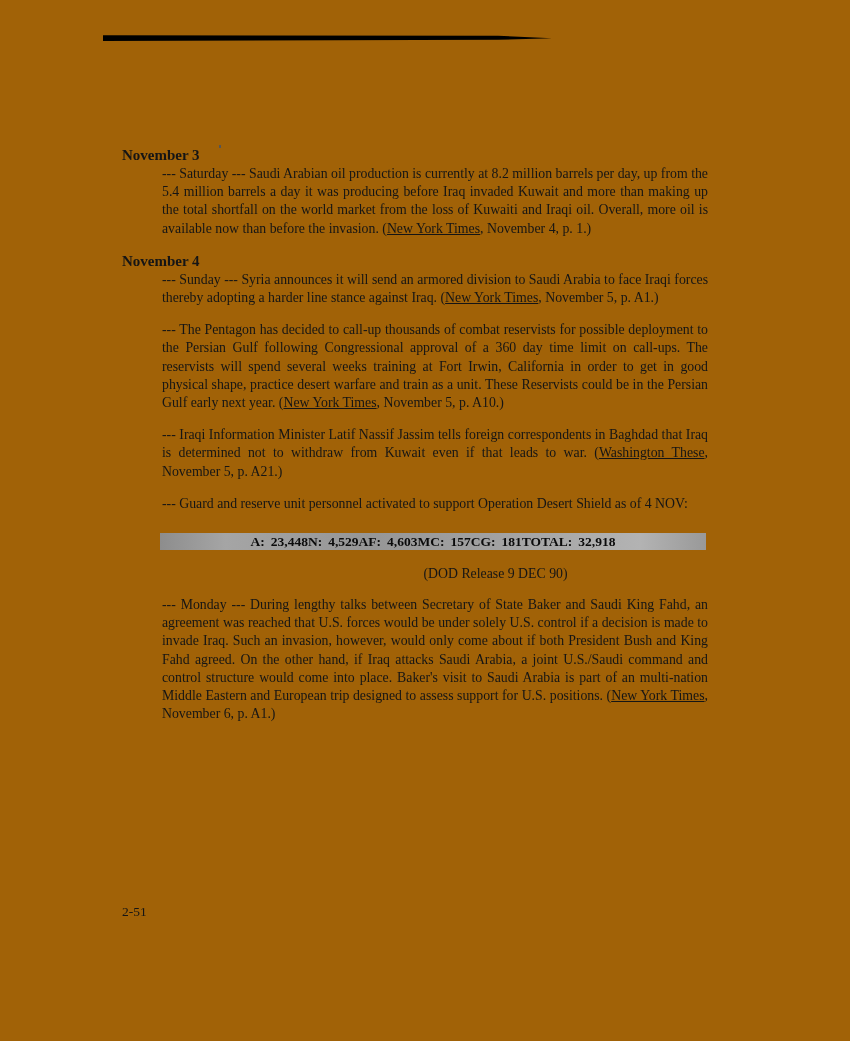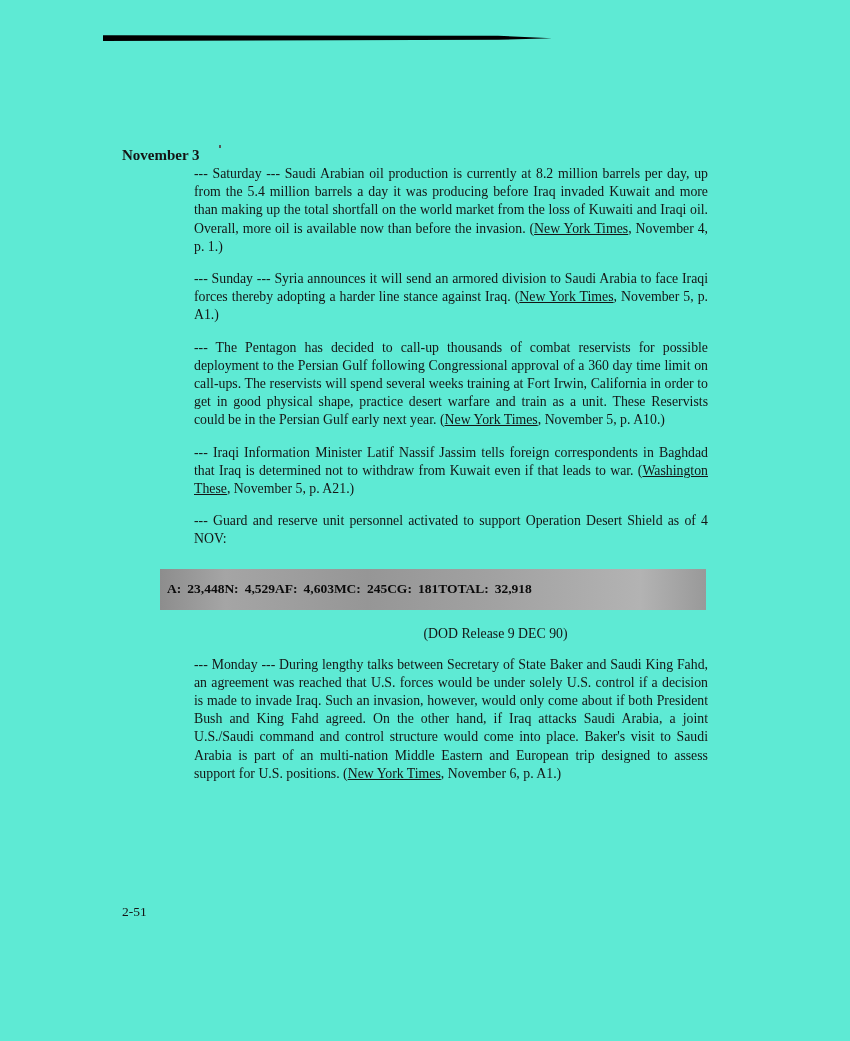--- a/index.html
+++ b/index.html
@@ -4,21 +4,21 @@
 <style>
   html, body {
     margin: 0;
     padding: 0;
     background: #ffffff;
   }
   .page {
     position: relative;
     width: 850px;
     height: 1041px;
-    background: #5eead4;
+    background: #a16207;
     font-family: "Liberation Serif", serif;
     color: #151515;
     overflow: hidden;
   }
   .top-rule {
     position: absolute;
     left: 103px;
     top: 35px;
     width: 449px;
     height: 6px;
@@ -41,40 +41,40 @@
   }
   .date {
     font-size: 15px;
     font-weight: bold;
     margin: 15px 0 1px 0;
   }
   .content > .section:first-child .date {
     margin-top: 0;
   }
   .para {
-    margin: 14px 0 0 72px;
+    margin: 14px 0 0 40px;
     text-align: justify;
     font-size: 13.8px;
     line-height: 18.2px;
     font-family: Liberation Serif, serif;
   }
   .date + .para {
     margin-top: 1px;
   }
   .cite {
     text-decoration: underline;
   }
   .stats-bar {
     margin: 20px 12px 0 38px;
     width: 532px;
     height: 15px;
-    padding: 13px 7px;
+    padding: 1px 7px;
     background: linear-gradient(90deg, #8d8d8d, #a5a5a5 12%, #969696 38%, #a2a2a2 62%, #b3b3b3 88%, #999999);
     display: flex;
-    justify-content: flex-start;
+    justify-content: center;
     align-items: center;
     font-weight: bold;
     font-size: 13.5px;
     color: #0b0b0b;
   }
   .stat {
     white-space: nowrap;
   }
   .stat .lab {
     margin-right: 6px;
@@ -102,30 +102,31 @@
   <div class="artifact-dot"></div>
 
   <div class="content">
 
     <div class="section">
       <div class="date">November 3</div>
       <p class="para"><span>--- Saturday --- Saudi Arabian oil production is currently at 8.2 million barrels per day, up from the 5.4 million barrels a day it was producing before Iraq invaded Kuwait and more than making up the total shortfall on the world market from the loss of Kuwaiti and Iraqi oil. Overall, more oil is available now than before the invasion. (</span><span class="cite">New York Times</span><span>, November 4, p. 1.)</span></p>
     </div>
 
     <div class="section">
+      <div class="date">November 4</div>
       <p class="para"><span>--- Sunday --- Syria announces it will send an armored division to Saudi Arabia to face Iraqi forces thereby adopting a harder line stance against Iraq. (</span><span class="cite">New York Times</span><span>, November 5, p. A1.)</span></p>
       <p class="para"><span>--- The Pentagon has decided to call-up thousands of combat reservists for possible deployment to the Persian Gulf following Congressional approval of a 360 day time limit on call-ups. The reservists will spend several weeks training at Fort Irwin, California in order to get in good physical shape, practice desert warfare and train as a unit. These Reservists could be in the Persian Gulf early next year. (</span><span class="cite">New York Times</span><span>, November 5, p. A10.)</span></p>
       <p class="para"><span>--- Iraqi Information Minister Latif Nassif Jassim tells foreign correspondents in Baghdad that Iraq is determined not to withdraw from Kuwait even if that leads to war. (</span><span class="cite">Washington These</span><span>, November 5, p. A21.)</span></p>
       <p class="para"><span>--- Guard and reserve unit personnel activated to support Operation Desert Shield as of 4 NOV:</span></p>
 
       <div class="stats-bar">
         <span class="stat"><span class="lab">A:</span><span>23,448</span></span>
         <span class="stat"><span class="lab">N:</span><span>4,529</span></span>
         <span class="stat"><span class="lab">AF:</span><span>4,603</span></span>
-        <span class="stat"><span class="lab">MC:</span><span>245</span></span>
+        <span class="stat"><span class="lab">MC:</span><span>157</span></span>
         <span class="stat"><span class="lab">CG:</span><span>181</span></span>
         <span class="stat"><span class="lab">TOTAL:</span><span>32,918</span></span>
       </div>
 
       <div class="dod">(DOD Release 9 DEC 90)</div>
     </div>
 
     <div class="section">
       <p class="para"><span>--- Monday --- During lengthy talks between Secretary of State Baker and Saudi King Fahd, an agreement was reached that U.S. forces would be under solely U.S. control if a decision is made to invade Iraq. Such an invasion, however, would only come about if both President Bush and King Fahd agreed. On the other hand, if Iraq attacks Saudi Arabia, a joint U.S./Saudi command and control structure would come into place. Baker's visit to Saudi Arabia is part of an multi-nation Middle Eastern and European trip designed to assess support for U.S. positions. (</span><span class="cite">New York Times</span><span>, November 6, p. A1.)</span></p>
     </div>

